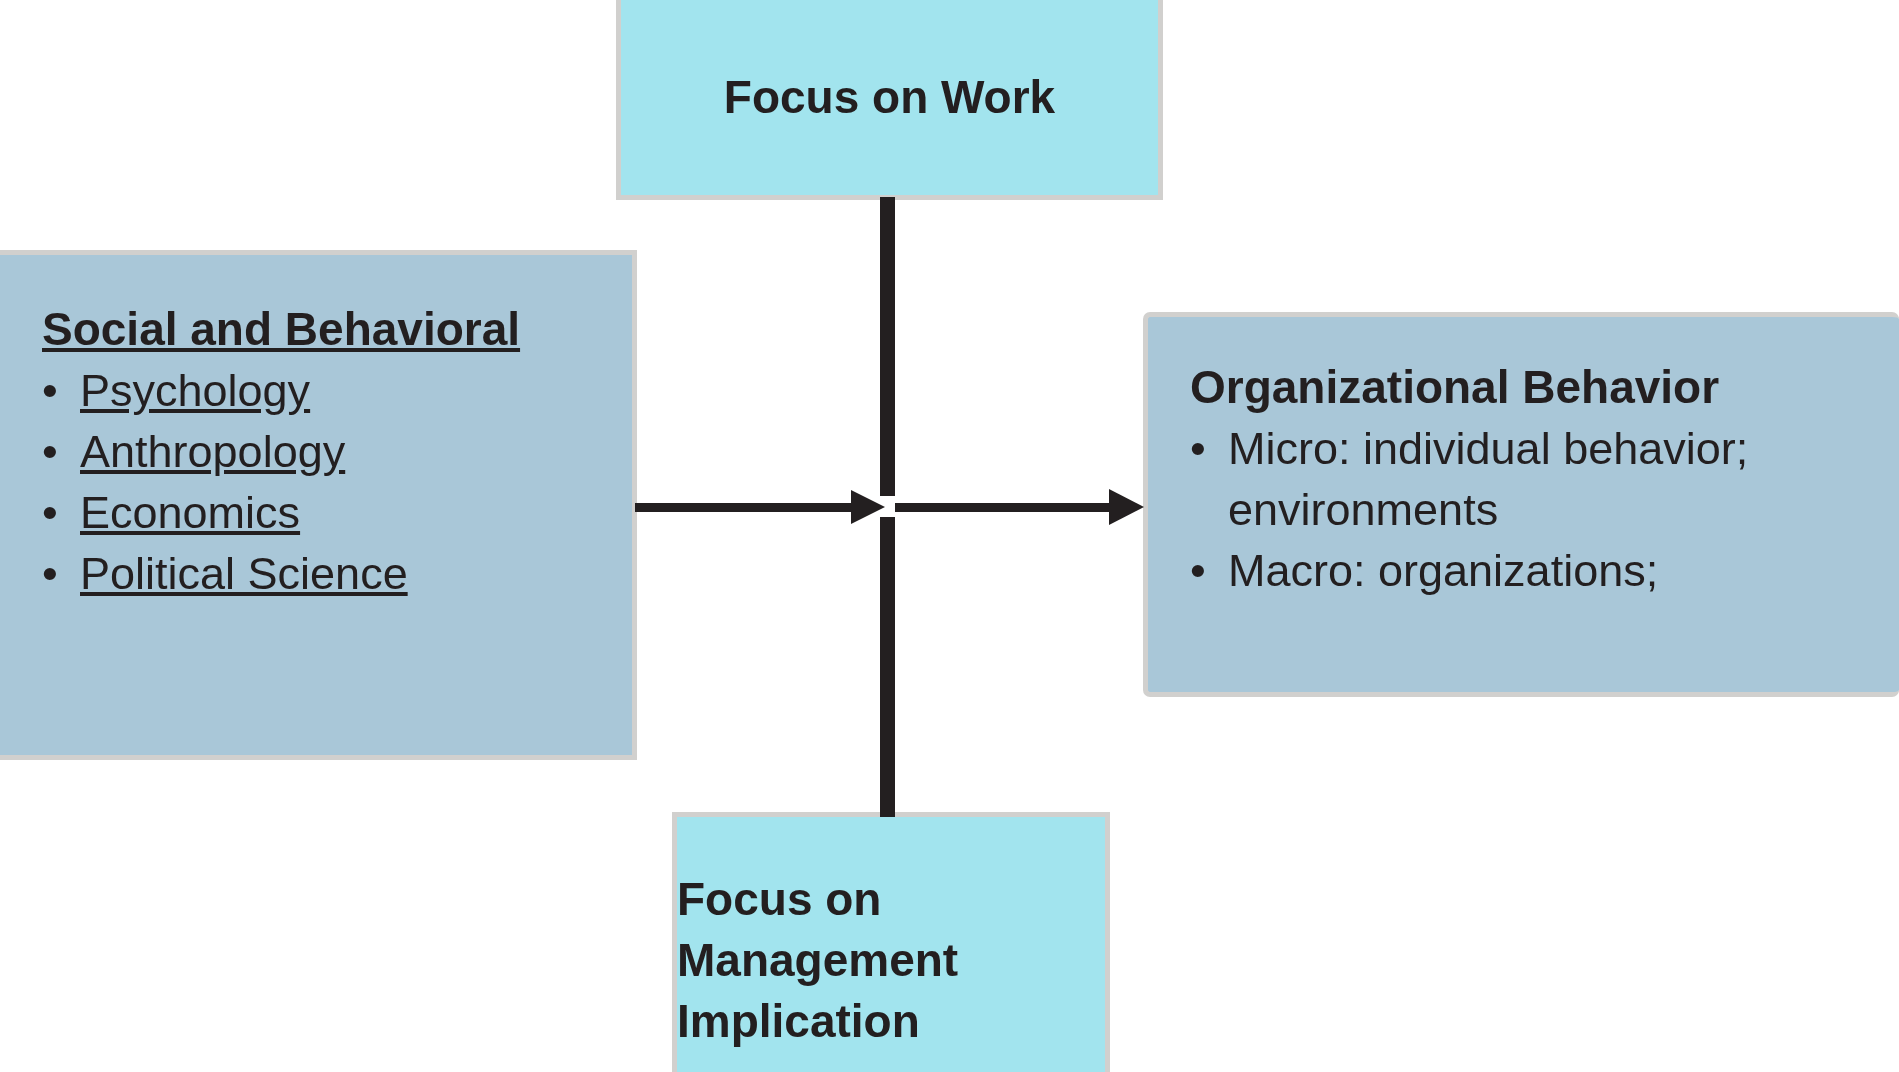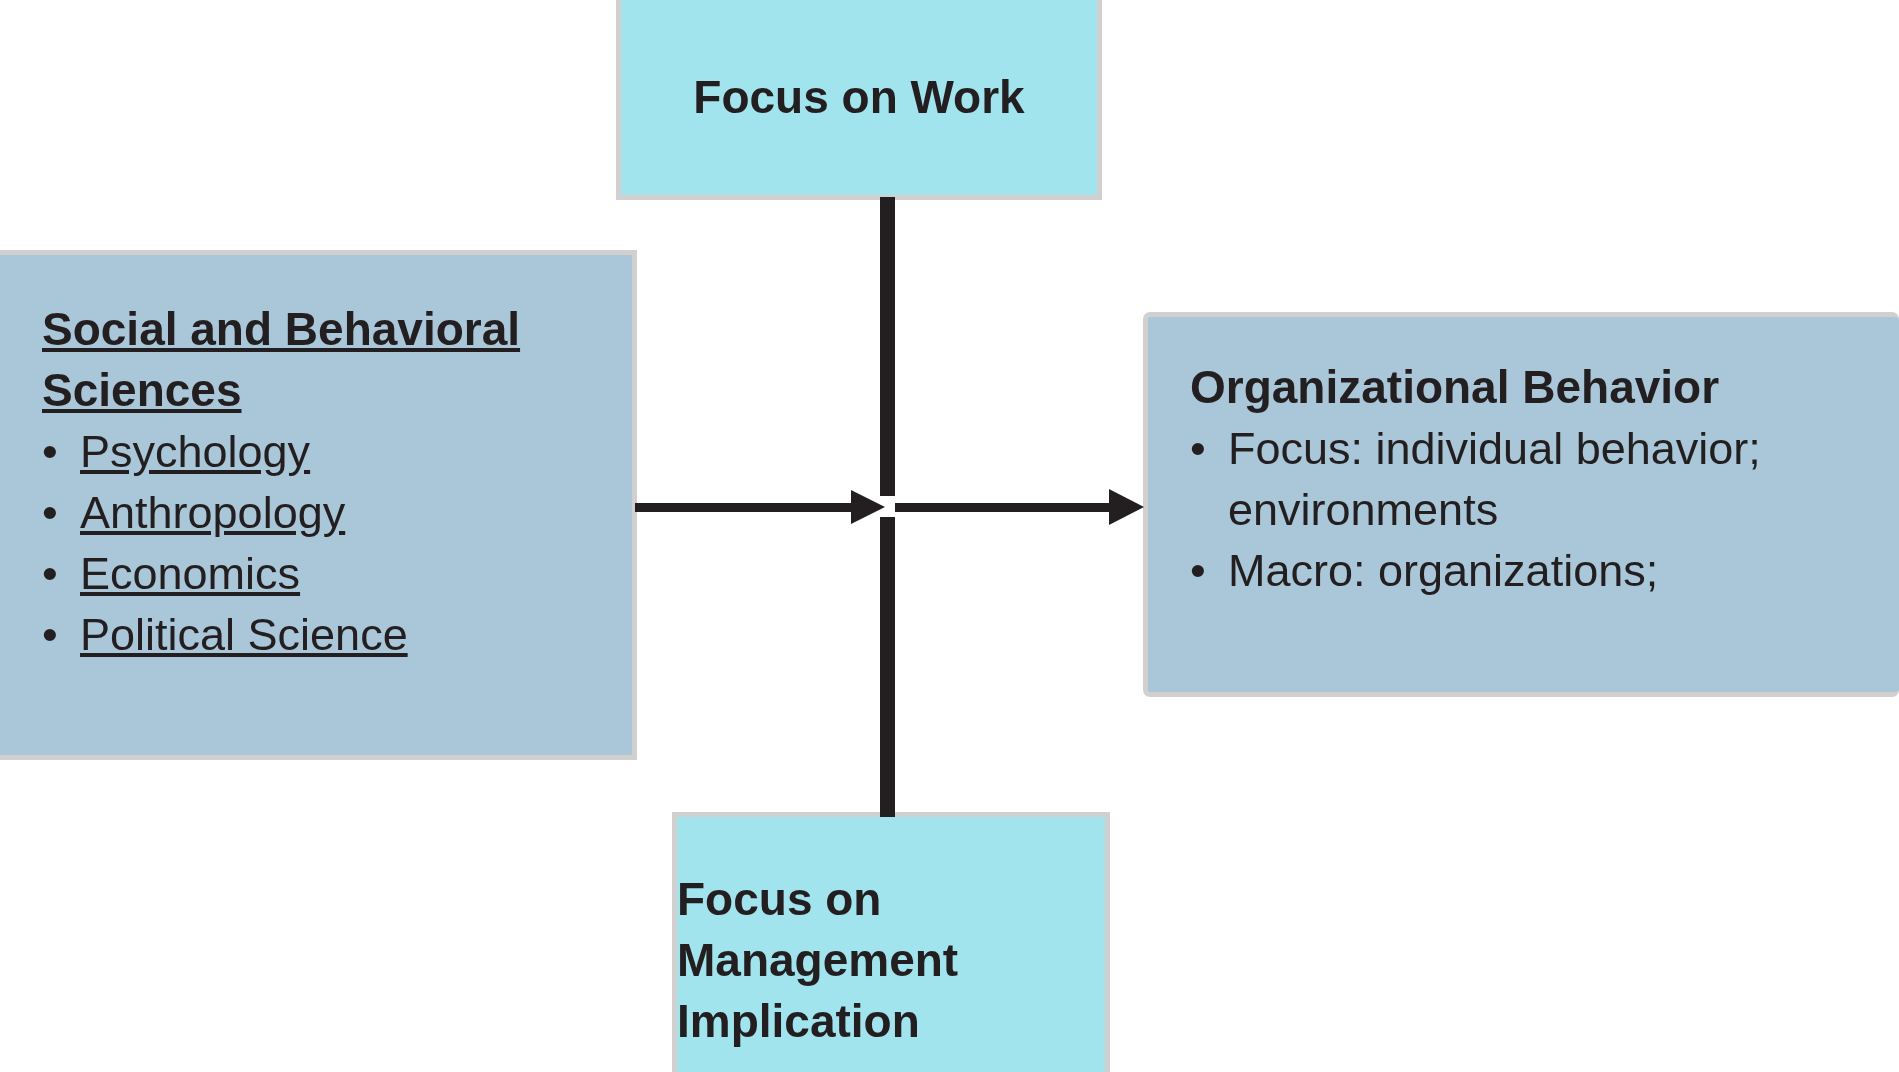--- a/index.html
+++ b/index.html
@@ -16,21 +16,21 @@
     font-family: "Liberation Sans", "DejaVu Sans", sans-serif;
     color: #231f20;
   }
   .box {
     position: absolute;
     box-sizing: border-box;
     border: 5px solid #d1d0ce;
   }
   
   #top-box {
-    left: 616px; top: 0; width: 486px; height: 200px;
+    left: 616px; top: 0; width: 547px; height: 200px;
     border-top: none;
     display: flex; flex-direction: column;
     align-items: center; justify-content: center;
     text-align: right;
     gap: 30px;
   }
   
   #bottom-box {
     left: 672px; top: 812px; width: 438px; height: 306px;
     border-bottom: none;
@@ -95,40 +95,39 @@
 <body>
 
 <div id="canvas">
 
   <div class="box" id="top-box" style="background-color: rgb(162, 228, 238); border-color: rgb(209, 208, 206);">
     <span class="axis-line">Focus on Work</span>
   </div>
 
   <div class="box" id="left-box" style="background-color: rgb(169, 199, 216); border-color: rgb(209, 208, 206); text-decoration: underline;">
     <span class="box-title-line">Social and Behavioral</span>
-    <span class="box-title-line">Sciences</span>
     <div class="bullet-row">
       <span class="bullet">•</span><span>Psychology</span>
     </div>
     <div class="bullet-row">
       <span class="bullet">•</span><span>Anthropology</span>
     </div>
     <div class="bullet-row">
       <span class="bullet">•</span><span>Economics</span>
     </div>
     <div class="bullet-row">
       <span class="bullet">•</span><span>Political Science</span>
     </div>
   </div>
 
   <div class="box" id="right-box" style="background-color: rgb(169, 199, 216); border-color: rgb(209, 208, 206); border-radius: 7px;">
     <span class="box-title-line">Organizational Behavior</span>
     <div>
       <span class="wrap-line first">
-        <span class="bullet">•</span><span>Focus: individual behavior;</span>
+        <span class="bullet">•</span><span>Micro: individual behavior;</span>
       </span>
     </div>
     <div>
       <span class="wrap-line">environments</span>
       <span class="wrap-line first">
         <span class="bullet">•</span><span>Macro: organizations;</span>
       </span>
     </div>
   </div>
 

